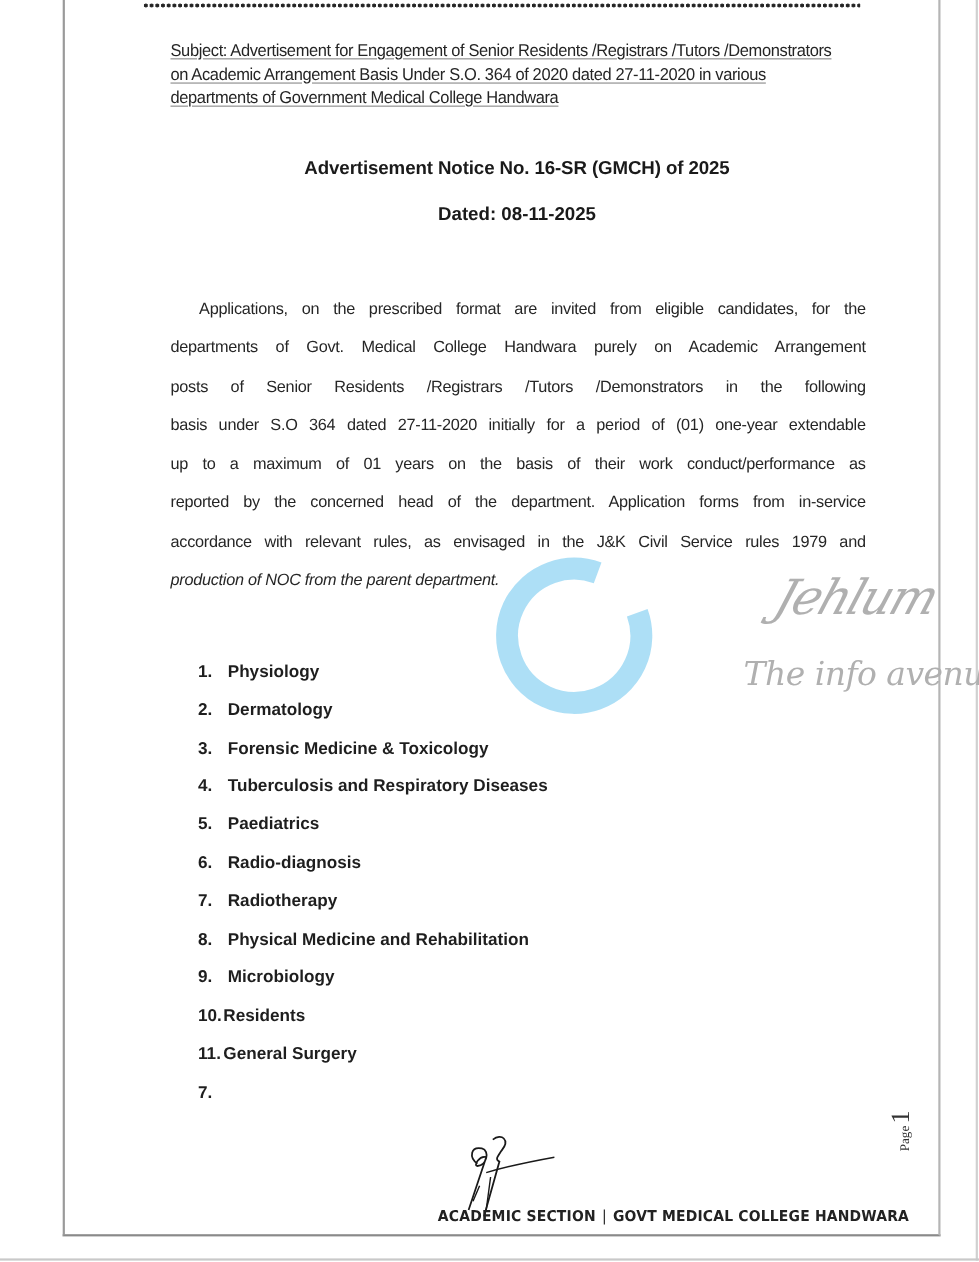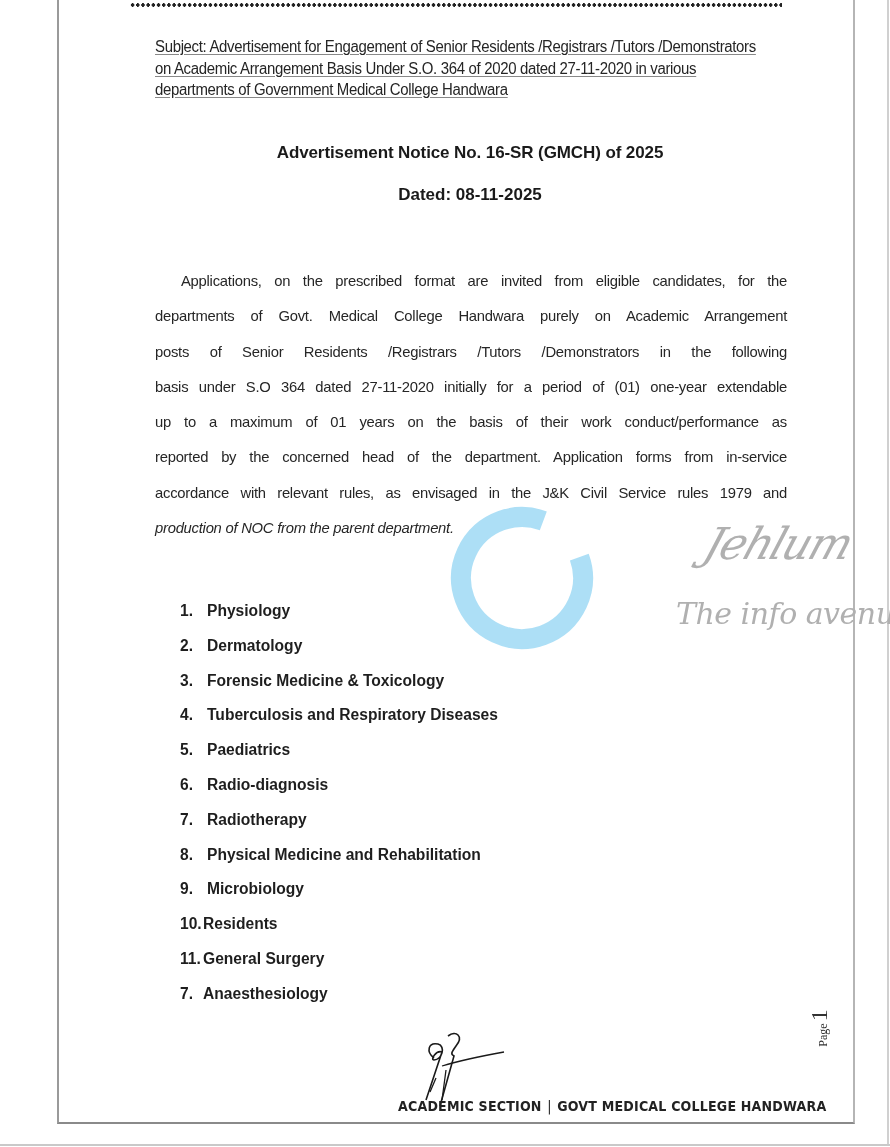--- a/index.html
+++ b/index.html
@@ -272,21 +272,20 @@
   <li class="dept-item two-digit">
       <span class="dept-num">10.</span>
       <span>Residents</span>
     </li>
   <li class="dept-item two-digit">
       <span class="dept-num">11.</span>
       <span>General Surgery</span>
     </li>
   <li class="dept-item two-digit">
       <span class="dept-num">7.</span>
-      <span>Anaesthesiology</span>
     </li>
 </ul>
 
 <div class="page-number">
   <span class="pg-label">Page</span>
   <span class="pg-num">1</span>
 </div>
 
 <svg class="signature" viewBox="0 0 100 80">
   <path d="M22 28 C14 22, 16 12, 26 14 C34 16, 30 30, 22 30 C18 30, 24 20, 30 22 L14 70" fill="none" stroke="#1a1a1a" stroke-width="1.6"></path>

